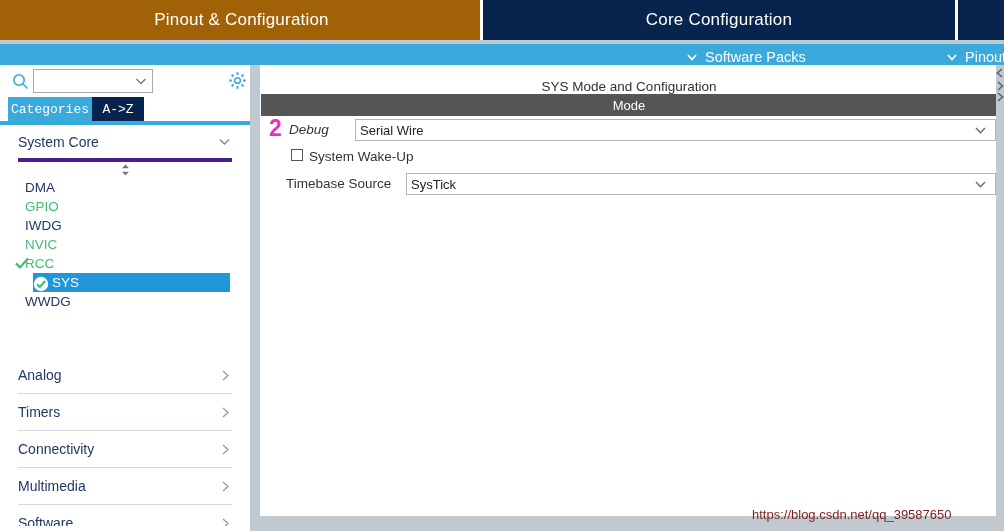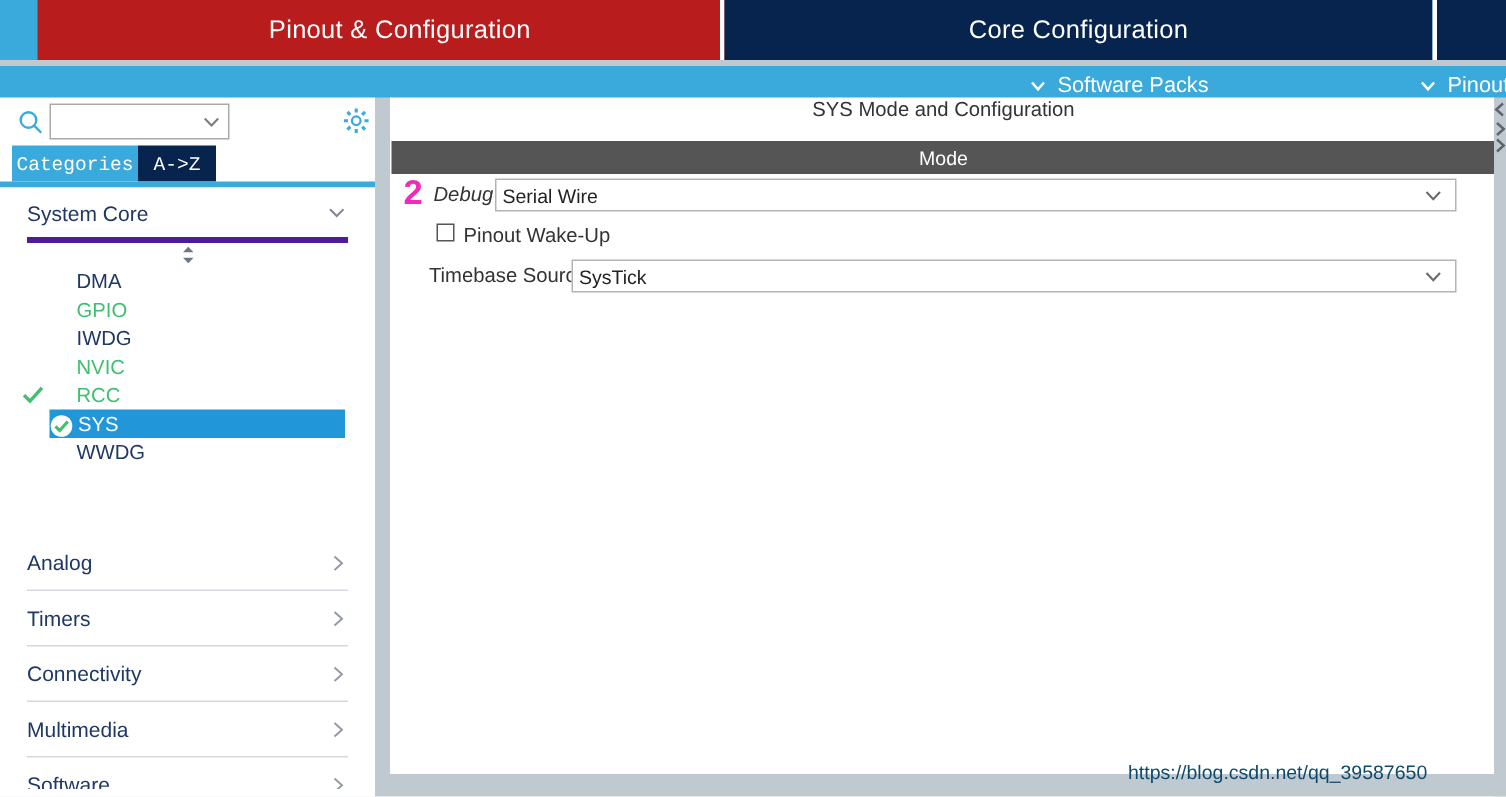--- a/index.html
+++ b/index.html
@@ -14,21 +14,21 @@
   
   .tabbar {
     position:absolute; left:0; top:0; width:1004px; height:40px;
     background:#3aa9dc;
   }
   .tab {
     position:absolute; top:0; height:40px;
     display:flex; align-items:center; justify-content:center;
     color:#ffffff; font-size:17px; letter-spacing:.2px; white-space:nowrap;
   }
-  .tab.active { background:#b91c1c;margin-left:25px; }
+  .tab.active { background:#a16207; }
   .tab.inactive { background:#06244d; }
   #tab0 { left:0px; width:483px; }
   #tab1 { left:483px; width:472px; }
   #tab2 { left:958px; width:46px; }
   .tabsep { position:absolute; top:0; width:3px; height:40px; background:#ffffff; }
 
   
   .subbar {
     position:absolute; left:0; top:44px; width:1004px; height:25px;
     background:#3aa9dc;
@@ -91,21 +91,21 @@
   .chev-down-dark { width:15px; height:15px; opacity:.75; }
 
   .scroll-ind {
     position:absolute; left:0; top:37px; width:250px; height:16px;
     display:flex; align-items:center; justify-content:center;
   }
 
   .plist { position:absolute; left:0; top:53px; width:250px; }
   .prow {
     position:relative; height:19px; display:flex; align-items:center;
-    padding-left:51px; font-size:13.5px; color:#1f3864; white-space:nowrap;
+    padding-left:25px; font-size:13.5px; color:#1f3864; white-space:nowrap;
   }
   .prow.green { color:#3fbf6f; }
   .prow.selected { background:#2196d9; color:#ffffff; margin:0 20px 0 33px; padding-left:0; }
   .prow .mark { position:absolute; left:-19px; top:1px; width:16px; height:16px; }
   .sel-wrap { position:relative; display:flex; align-items:center; padding-left:19px; }
 
   .cats2 { position:absolute; left:0; top:232px; width:250px; }
 
   
   .gutter {
@@ -113,41 +113,41 @@
     background:#bfc9cf;
   }
 
   
   .mainpanel {
     position:absolute; left:260px; top:65px; width:736px; height:451px;
     background:#ffffff; border-left:1px solid #ffffff;
   }
   .panel-title {
     position:absolute; left:0; top:0; width:736px; height:29px;
-    display:flex; align-items:flex-start; justify-content:center;
+    display:flex; align-items:flex-end; justify-content:center;
     font-size:13.5px; color:#333333;
   }
   .mode-bar {
     position:absolute; left:0; top:29px; width:736px; height:22px;
     background:#555555; display:flex; align-items:center; justify-content:center;
     color:#ffffff; font-size:13px;
   }
   .form { position:absolute; left:0; top:51px; width:736px; }
 
   .frow { position:relative; height:28px; }
   .badge2 {
     position:absolute; left:8px; top:-2px;
     color:#ee2bbb; font-size:23px; font-weight:bold; line-height:28px;
   }
   .flabel {
     position:absolute; font-size:13.5px; color:#333333; line-height:28px; white-space:nowrap;
   }
   .combo {
     position:absolute; height:22px; border:1px solid #b4b4b4; background:#ffffff;
-    display:flex; align-items:center;
+    display:flex; align-items:center;margin-left:25px;
   }
   .combo .val {
     font-size:13px; color:#222222; padding-left:4px; white-space:nowrap;
   }
   .combo .cbarrow { position:absolute; right:8px; top:5px; width:13px; height:11px; }
 
   .cbrow { position:relative; height:26px; }
   .ckbox {
     position:absolute; left:30px; top:5px; width:12px; height:12px;
     border:1px solid #555555; background:#ffffff;
@@ -164,21 +164,21 @@
   
   .bottombar {
     position:absolute; left:260px; top:516px; width:744px; height:15px; background:#bfc9cf;
   }
   .leftbottom {
     position:absolute; left:0; top:526px; width:250px; height:5px; background:#ffffff;
   }
 
   .watermark {
     position:absolute; left:752px; top:507px;
-    font-size:13px; color:#0c4a6e; white-space:nowrap; user-select:none;
+    font-size:13px; color:#7f1d1d; white-space:nowrap; user-select:none;
   }
 </style>
 </head>
 <body>
 
 <div id="app">
 
   <div class="tabbar">
     <div class="tab active" id="tab0">
       <span>Pinout &amp; Configuration</span>
@@ -359,21 +359,21 @@
         <div class="combo" style="left:69px; top:3px; width:641px;">
           <span class="val">Serial Wire</span>
           <svg class="cbarrow" viewBox="0 0 13 11">
             <path d="M2 3 L6.5 7.8 L11 3" fill="none" stroke="#6b6b6b" stroke-width="1.4"></path>
           </svg>
         </div>
       </div>
 
       <div class="cbrow">
         <div class="ckbox"></div>
-        <span class="cklabel">Pinout Wake-Up</span>
+        <span class="cklabel">System Wake-Up</span>
       </div>
 
       <div class="frow">
         <span class="flabel" style="left:25px;">Timebase Source</span>
         <div class="combo" style="left:120px; top:3px; width:590px;">
           <span class="val">SysTick</span>
           <svg class="cbarrow" viewBox="0 0 13 11">
             <path d="M2 3 L6.5 7.8 L11 3" fill="none" stroke="#6b6b6b" stroke-width="1.4"></path>
           </svg>
         </div>

